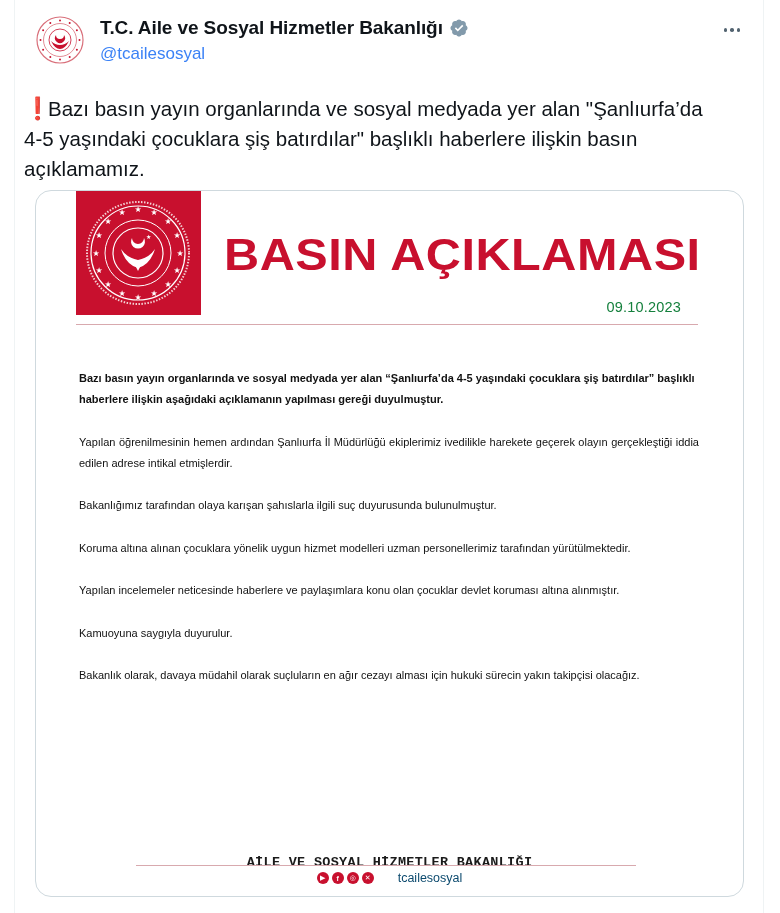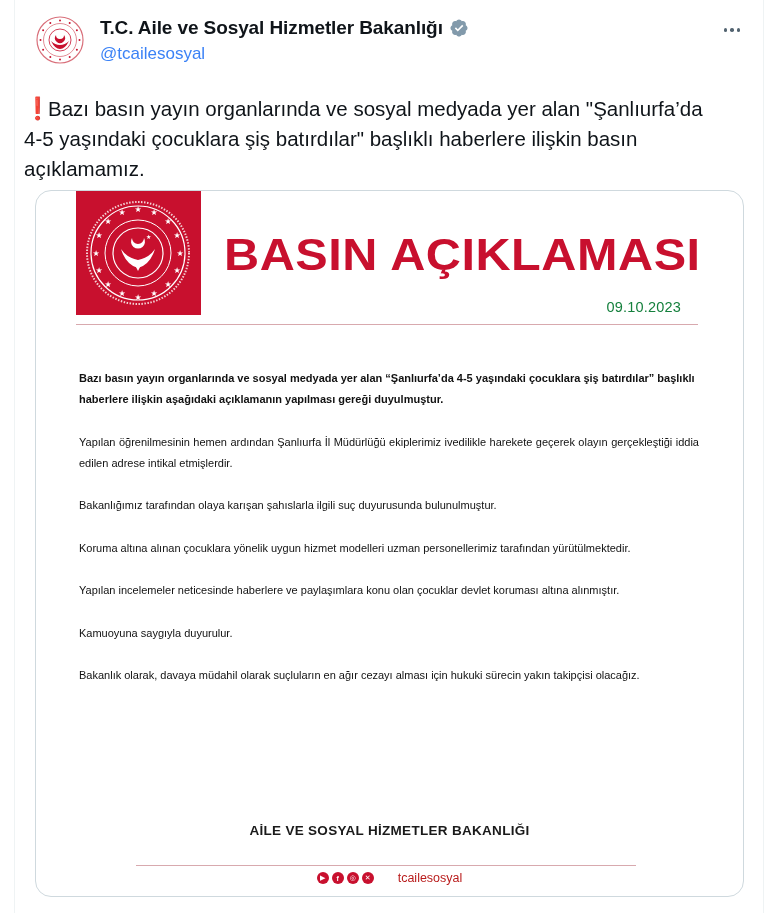--- a/index.html
+++ b/index.html
@@ -33,28 +33,28 @@
                  font-family: "Liberation Sans", sans-serif; letter-spacing: 0.5px; transform: scaleX(1.08);
                  transform-origin: left; }
   .press-date { position: absolute; right: 62px; top: 108px; font-size: 14.5px; color: #15803d; letter-spacing: 0.2px; }
   .hr-top { position: absolute; left: 40px; top: 133px; width: 622px; height: 1px; background: #d8a9ae; }
 
   .body-text { position: absolute; left: 43px; top: 156px; width: 620px; font-family: "Liberation Sans Narrow", "Liberation Sans", sans-serif;
                font-size: 11px; line-height: 21px; color: #111; margin-top: 21px; }
   .body-text p { margin-bottom: 21.5px; text-align: justify; }
   .body-text p.lead { font-weight: bold; text-align: left; }
 
-  .footer-org { position: absolute; left: 0; width: 100%; top: 632px; text-align: center; font-size: 13.5px;
-                font-weight: bold; color: #1a1a1a; letter-spacing: 0.3px; }
+  .footer-org { position: absolute; left: 0; width: 100%; top: 664px; text-align: center; font-size: 13.5px;
+                font-weight: bold; color: #1a1a1a; letter-spacing: 0.3px; font-family: Liberation Mono, monospace; }
   .hr-bottom { position: absolute; left: 100px; top: 674px; width: 500px; height: 1px; background: #d8a9ae; }
   .social-row { position: absolute; left: 0; width: 100%; top: 680px; display: flex; justify-content: center;
                 align-items: center; gap: 2px; }
   .soc { width: 12px; height: 12px; border-radius: 50%; background: #c8102e; display: inline-flex; align-items: center;
          justify-content: center; color: #fff; font-size: 7px; font-weight: bold; margin-right: 1px; }
-  .social-handle { font-size: 12.5px; color: #b91c1c; margin-left: 21px; }
+  .social-handle { font-size: 12.5px; color: #0c4a6e; margin-left: 21px; }
 </style>
 </head>
 <body>
 
 <div class="column"></div>
 
 <div class="avatar">
   <svg width="50" height="50" viewBox="0 0 50 50">
     <circle cx="25" cy="25" r="23" fill="#fff" stroke="#d9707b" stroke-width="1.2"></circle>
     <circle cx="25" cy="25" r="16.5" fill="none" stroke="#d9707b" stroke-width="0.8"></circle>

